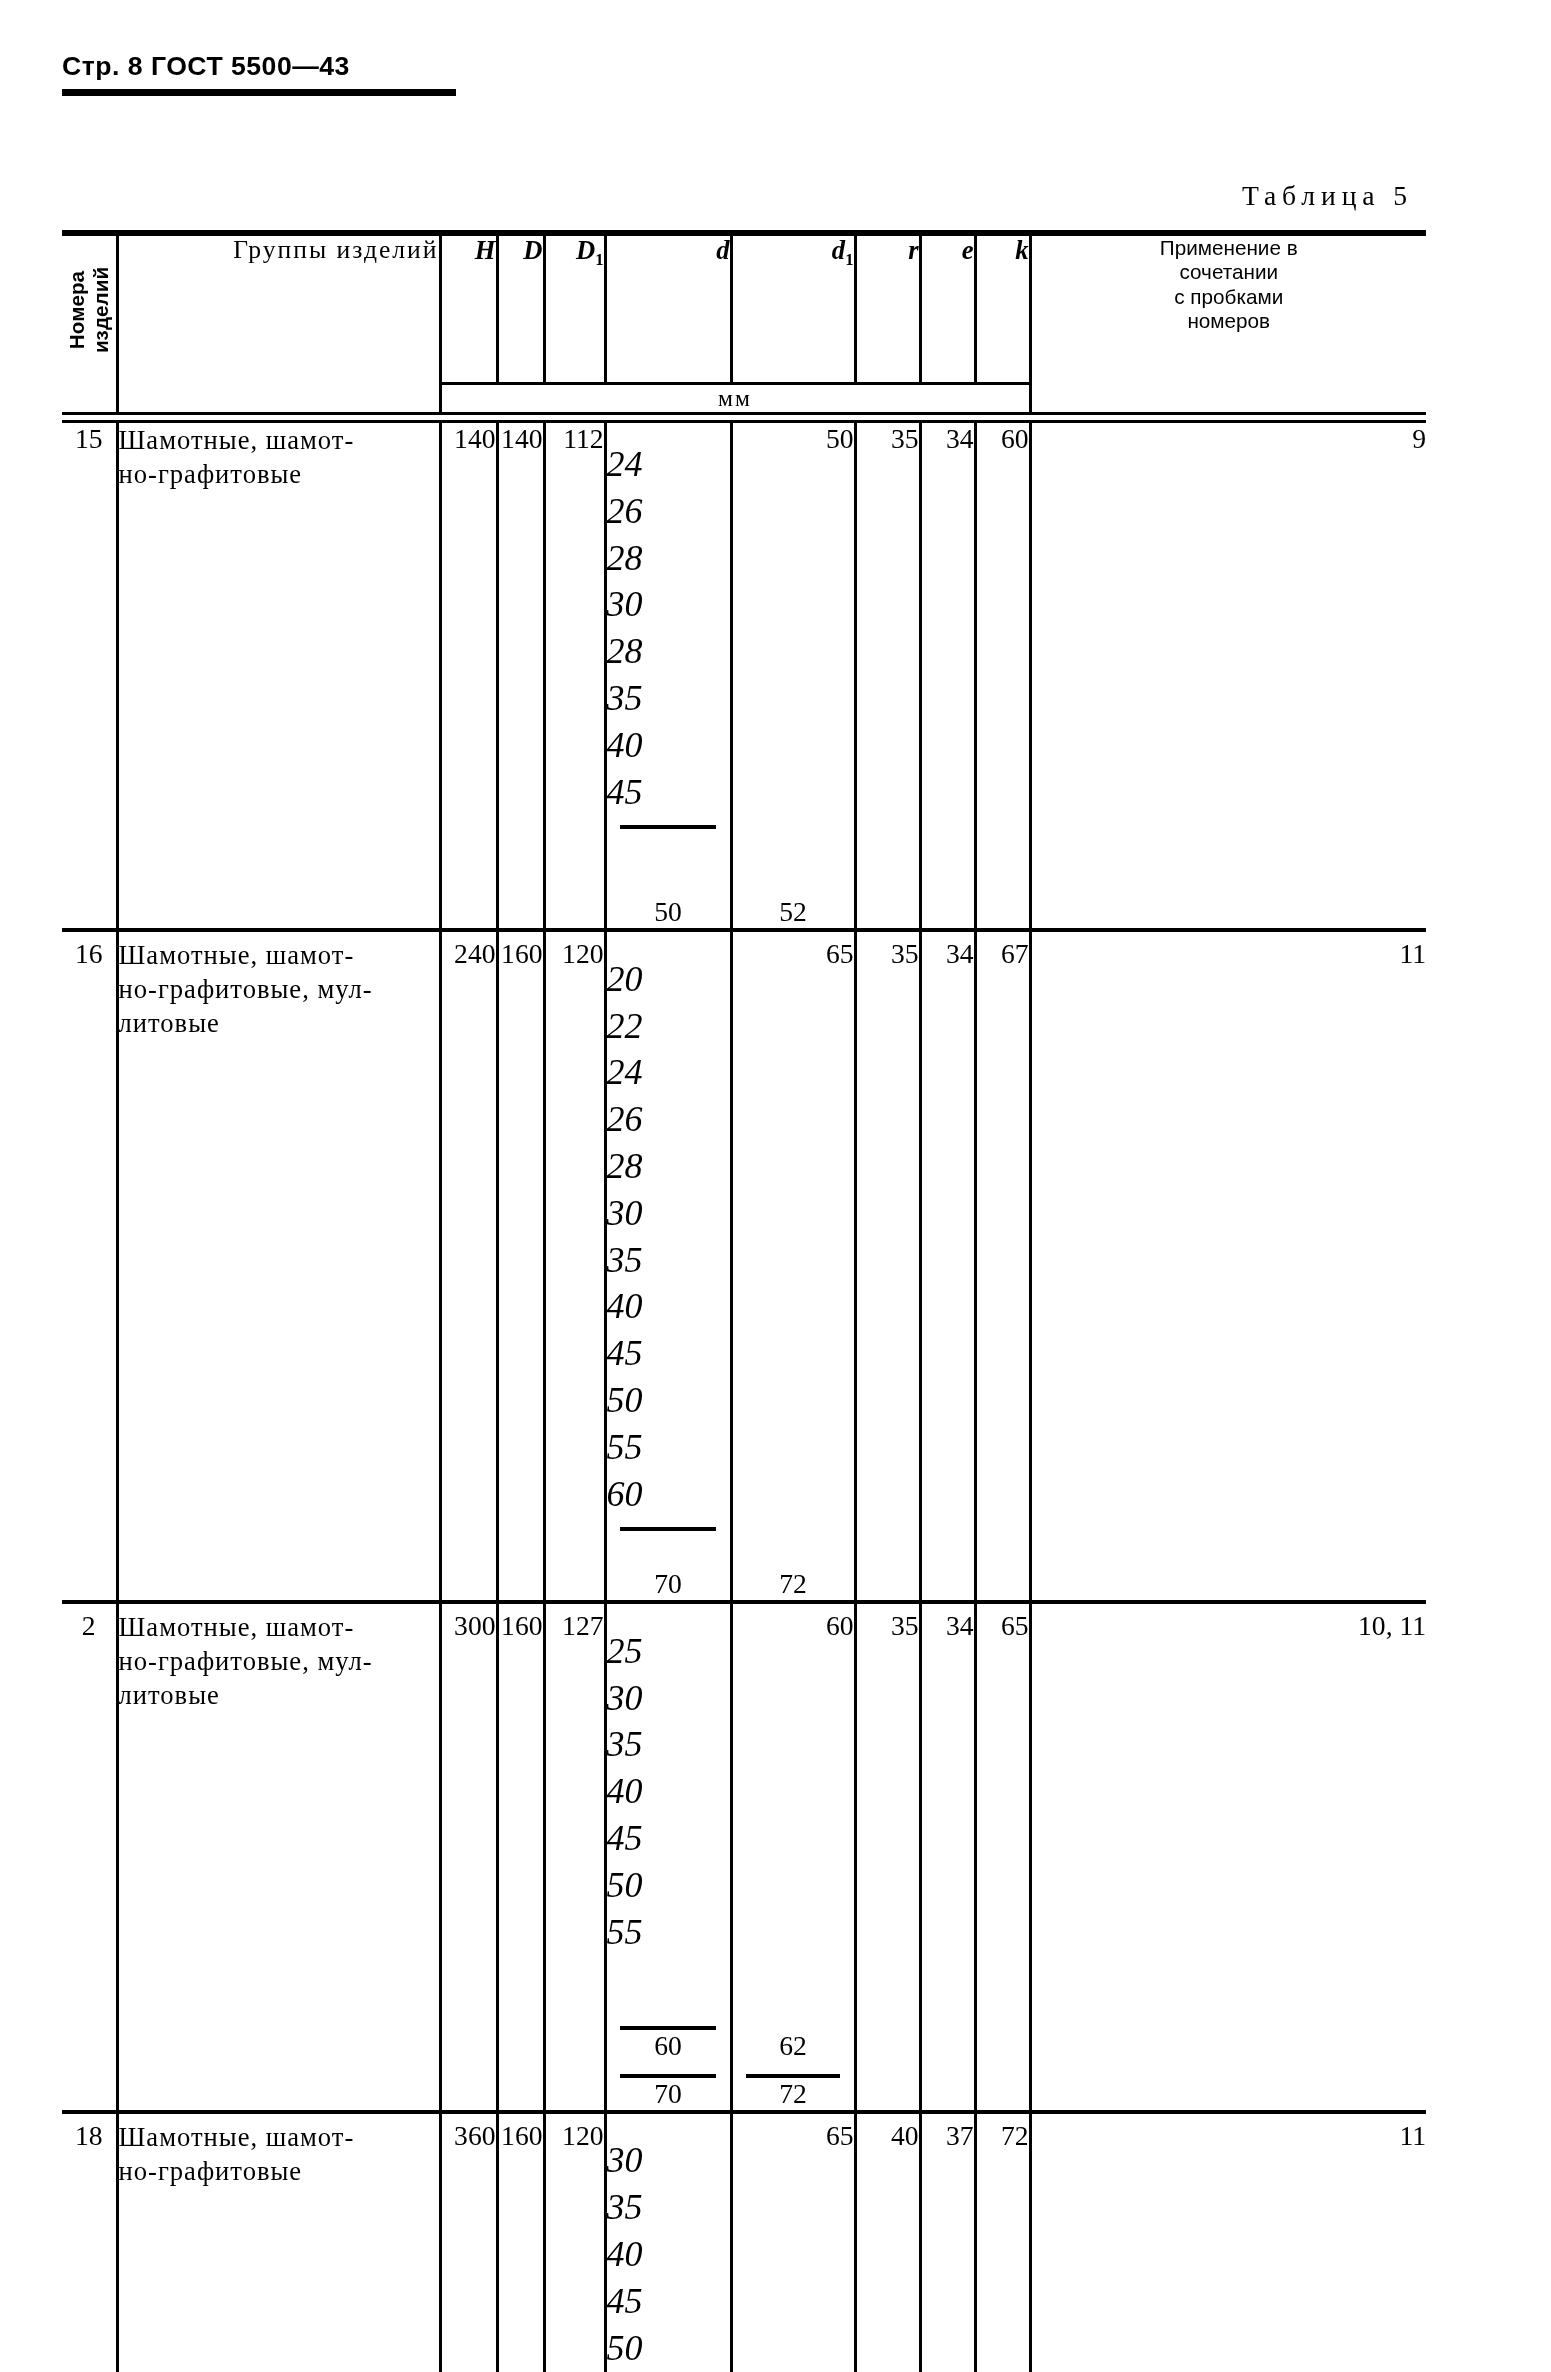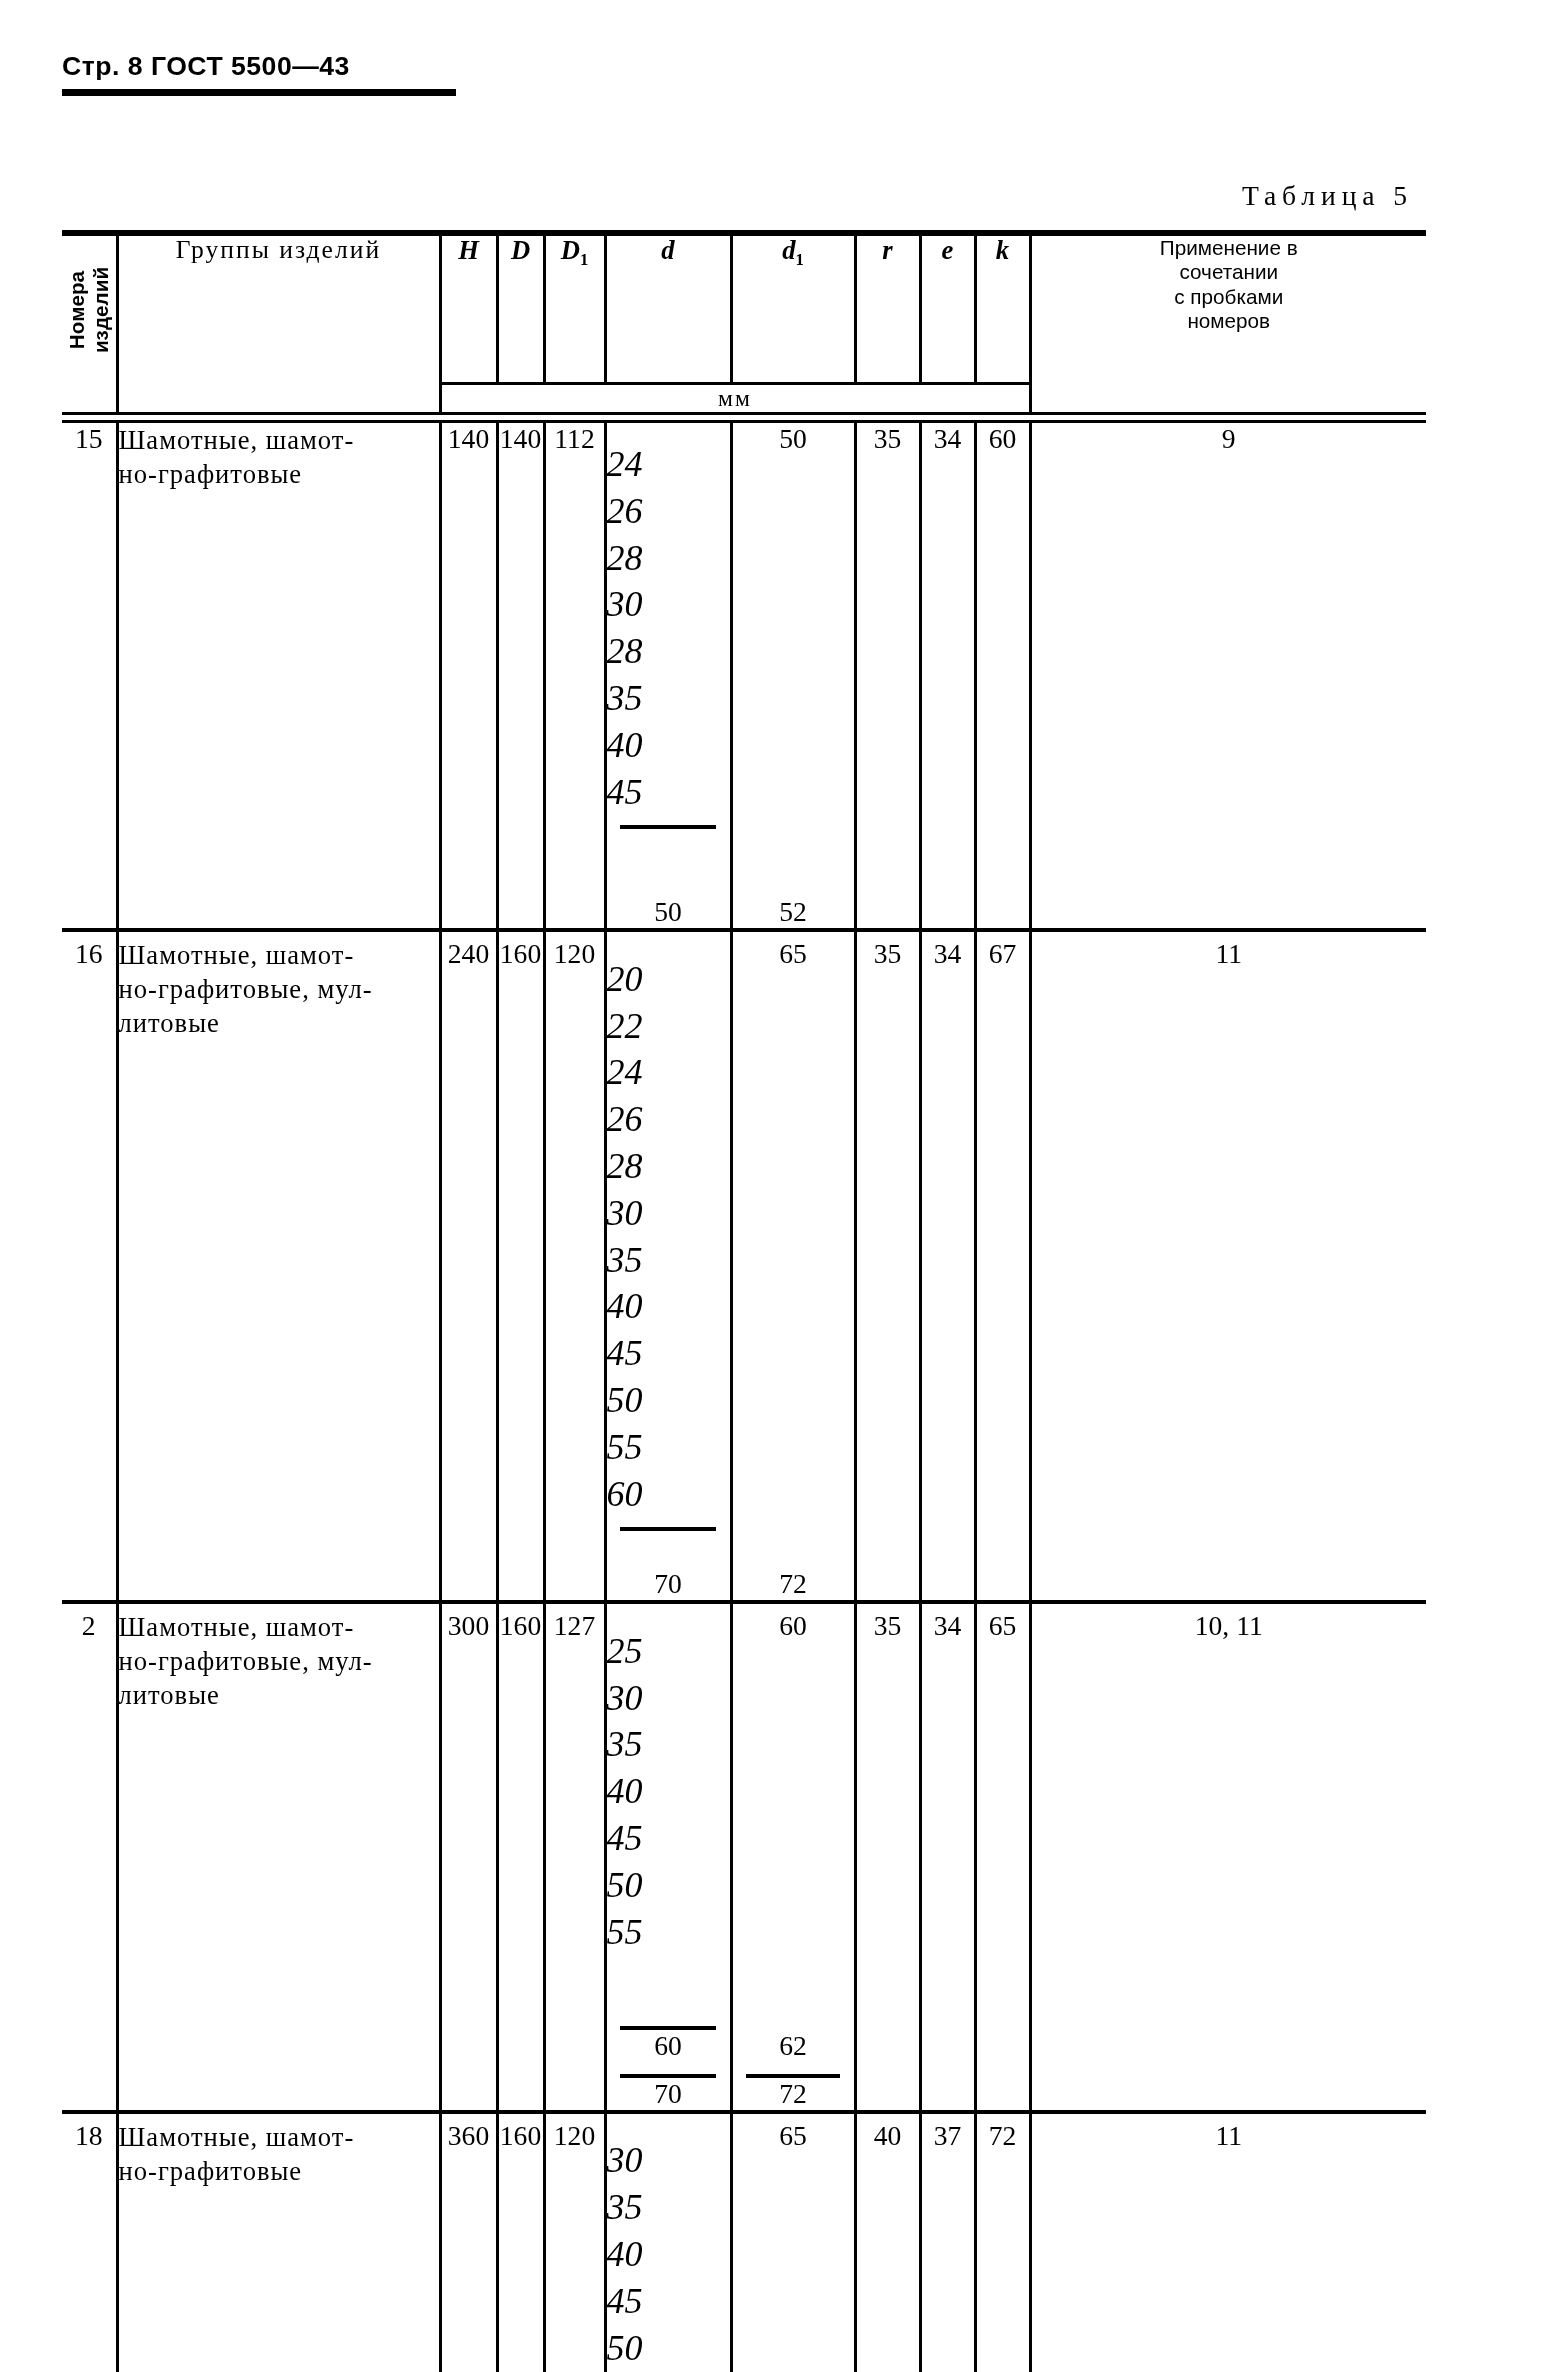--- a/index.html
+++ b/index.html
@@ -76,21 +76,21 @@
     padding: 0;
     vertical-align: top;
     font-weight: normal;
   }
 
   
   .vl  { border-left: 3px solid #000; }
 
   
   .hdr-cell {
-    text-align: center;
+    text-align: right;
     vertical-align: middle;
     font-size: 22.7px;
     line-height: 1.12;
   }
   .hdr-num {
     position: relative;
     width: 55px;
     height: 148px;
   }
   .vertical-label {
@@ -145,21 +145,21 @@
     font-size: 27.6px;
     padding-top: 25.6px;
   }
   .groups {
     font-size: 26.6px;
     line-height: 1.28;
     padding: 21.7px 9.9px 0 33px;
     letter-spacing: 1px;
   }
   .dim {
-    text-align: center;
+    text-align: right;
     font-size: 27.6px;
     vertical-align: middle;
   }
   .dlist {
     text-align: left;
     font-size: 36px;
     line-height: 1.30;
     padding-top: 17.7px;
     font-style: italic;
   }

